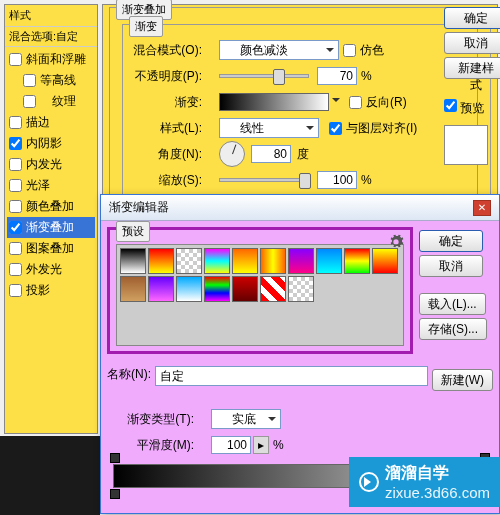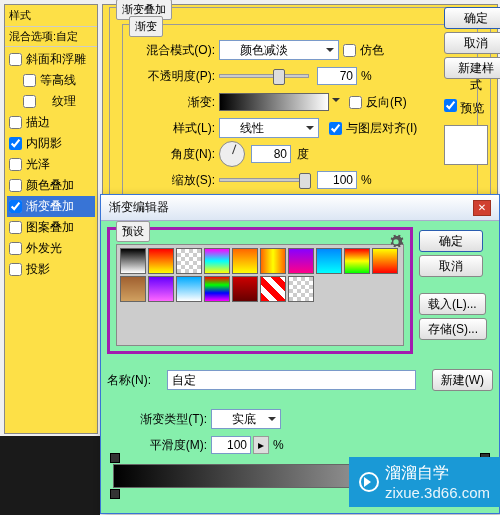--- a/index.html
+++ b/index.html
@@ -9,47 +9,47 @@
 .group{border:1px solid #999;margin:8px 6px 6px;padding:10px 6px 6px;position:relative}
 .styles-panel{left:4px;top:4px;width:94px;height:430px}
 .styles-title{padding:3px 4px;font-size:11px}
 .styles-sub{padding:2px 4px;font-size:11px;border-top:1px solid #ccc;border-bottom:1px solid #ccc}
 .style-list{padding:2px}
 .style-item{display:flex;align-items:center;padding:2px 2px;cursor:pointer}
 .style-item.sel{background:#3874d6;color:#fff}
 .style-item input{margin-right:4px}
 .main-panel{left:102px;top:4px;width:396px;height:430px}
 .row{display:flex;align-items:center;margin:4px 0;height:22px}
-.lbl{text-align:right;padding-right:4px;width:90px}
+.lbl{text-align:right;padding-right:17px;width:90px}
 .select{border:1px solid #7a9ac9;background:#fff;height:20px;padding:1px 16px 1px 20px;position:relative;flex:1;max-width:120px}
 .select:after{content:"";position:absolute;right:4px;top:7px;border:4px solid transparent;border-top-color:#333}
 .cb{margin:0 4px}
 .slider{height:4px;background:#ccc;border:1px solid #999;flex:1;max-width:90px;position:relative;margin-right:8px}
 .slider:before{content:"";position:absolute;width:10px;height:14px;background:#ddd;border:1px solid #666;top:-6px;border-radius:2px}
 .slider.s70:before{left:60%}
 .slider.s100:before{left:90%}
 .numbox{width:40px;height:18px;border:1px solid #7a9ac9;background:#fff;text-align:right;padding:1px 3px}
 .gradient-bar{width:110px;height:18px;border:1px solid #666;background:linear-gradient(90deg,#000,#fff)}
 .gradient-bar.dd:after{content:"";display:inline-block;margin-left:112px;border:4px solid transparent;border-top-color:#333;vertical-align:middle}
 .btn{background:linear-gradient(#fff,#e0e0e0);border:1px solid #888;border-radius:3px;padding:2px 8px;height:22px;min-width:64px;text-align:center;cursor:pointer;margin:3px 0;display:block}
 .btn.primary{border:1px solid #2a5db0;color:#000}
 .dial{width:26px;height:26px;border:1px solid #888;border-radius:50%;background:#eee;position:relative;margin-right:6px}
 .dial:before{content:"";position:absolute;width:1px;height:10px;background:#333;left:50%;top:2px;transform-origin:bottom;transform:rotate(20deg)}
 
-.editor-win{position:absolute;left:100px;top:194px;width:400px;height:320px;background:#86efac;border:1px solid #3874d6;box-shadow:2px 2px 8px rgba(0,0,0,.3)}
+.editor-win{position:absolute;left:100px;top:194px;width:400px;height:320px;background:#f0abfc;border:1px solid #3874d6;box-shadow:2px 2px 8px rgba(0,0,0,.3)}
 .ed-title{background:linear-gradient(#fff,#dce6f4);border-bottom:1px solid #aac;padding:4px 8px;display:flex;justify-content:space-between;align-items:center}
 .close-x{width:18px;height:16px;background:#d04030;color:#fff;text-align:center;border:1px solid #a03020;font-size:10px;line-height:14px;cursor:pointer}
 .ed-body{display:flex;padding:6px}
 .ed-left{flex:1}
 .ed-right{width:80px;padding-left:6px}
 .presets{border:3px solid #a21caf;padding:14px 6px 5px;position:relative}
 .preset-grid{background:#ccc;border:1px solid #888;padding:2px;height:102px;overflow:auto}
 .swatch-row{display:flex}
 .swatch{width:26px;height:26px;border:1px solid #666;margin:1px}
-.name-row{display:flex;align-items:center;padding:6px;gap:16px}
+.name-row{display:flex;align-items:flex-start;padding:6px;gap:4px}
 .name-input{flex:1;height:20px;border:1px solid #7a9ac9;background:#fff;padding:2px 4px}
 .ed-lower{padding:4px 10px}
 .grad-editor{height:24px;border:1px solid #666;background:linear-gradient(90deg,#000,#ddd);margin:8px 2px;position:relative}
 .stop{position:absolute;width:10px;height:10px;background:#333;border:1px solid #000;bottom:-12px}
 .stop.top{bottom:auto;top:-12px;transform:rotate(180deg)}
 .gear{width:16px;height:16px;color:#555}
 .watermark{position:absolute;right:0;bottom:8px;background:#1a99d6;color:#fff;padding:6px 10px;display:flex;align-items:center;gap:6px;font-size:12px}
 .watermark .sub{font-size:15px;opacity:.9}
 .play{width:20px;height:20px;border:2px solid #fff;border-radius:50%;display:flex;align-items:center;justify-content:center}
 .play:before{content:"";border:5px solid transparent;border-left:7px solid #fff;margin-left:3px}
@@ -74,20 +74,24 @@
         <input type="checkbox" style="">
         <span>纹理</span>
       </div>
       <div class="style-item">
         <input type="checkbox" style="">
         <span>描边</span>
       </div>
       <div class="style-item">
         <input type="checkbox" checked="" style="">
         <span>内阴影</span>
+      </div>
+      <div class="style-item">
+        <input type="checkbox" style="">
+        <span>内发光</span>
       </div>
       <div class="style-item">
         <input type="checkbox" style="">
         <span>光泽</span>
       </div>
       <div class="style-item">
         <input type="checkbox" style="">
         <span>颜色叠加</span>
       </div>
       <div class="style-item sel">
@@ -241,16 +245,16 @@
       <div class="stop top" style="right:-4px"></div>
       <div class="stop" style="left:-4px"></div>
       <div class="stop" style="right:-4px"></div>
     </div>
   </div>
 </div>
 
 <div class="watermark">
   <div class="play"></div>
   <div>
-    <div style="font-size:16px;font-weight:normal">溜溜自学</div>
+    <div style="font-size:16px;font-weight:bold">溜溜自学</div>
     <div class="sub">zixue.3d66.com</div>
   </div>
 </div>
 
 </body></html>

